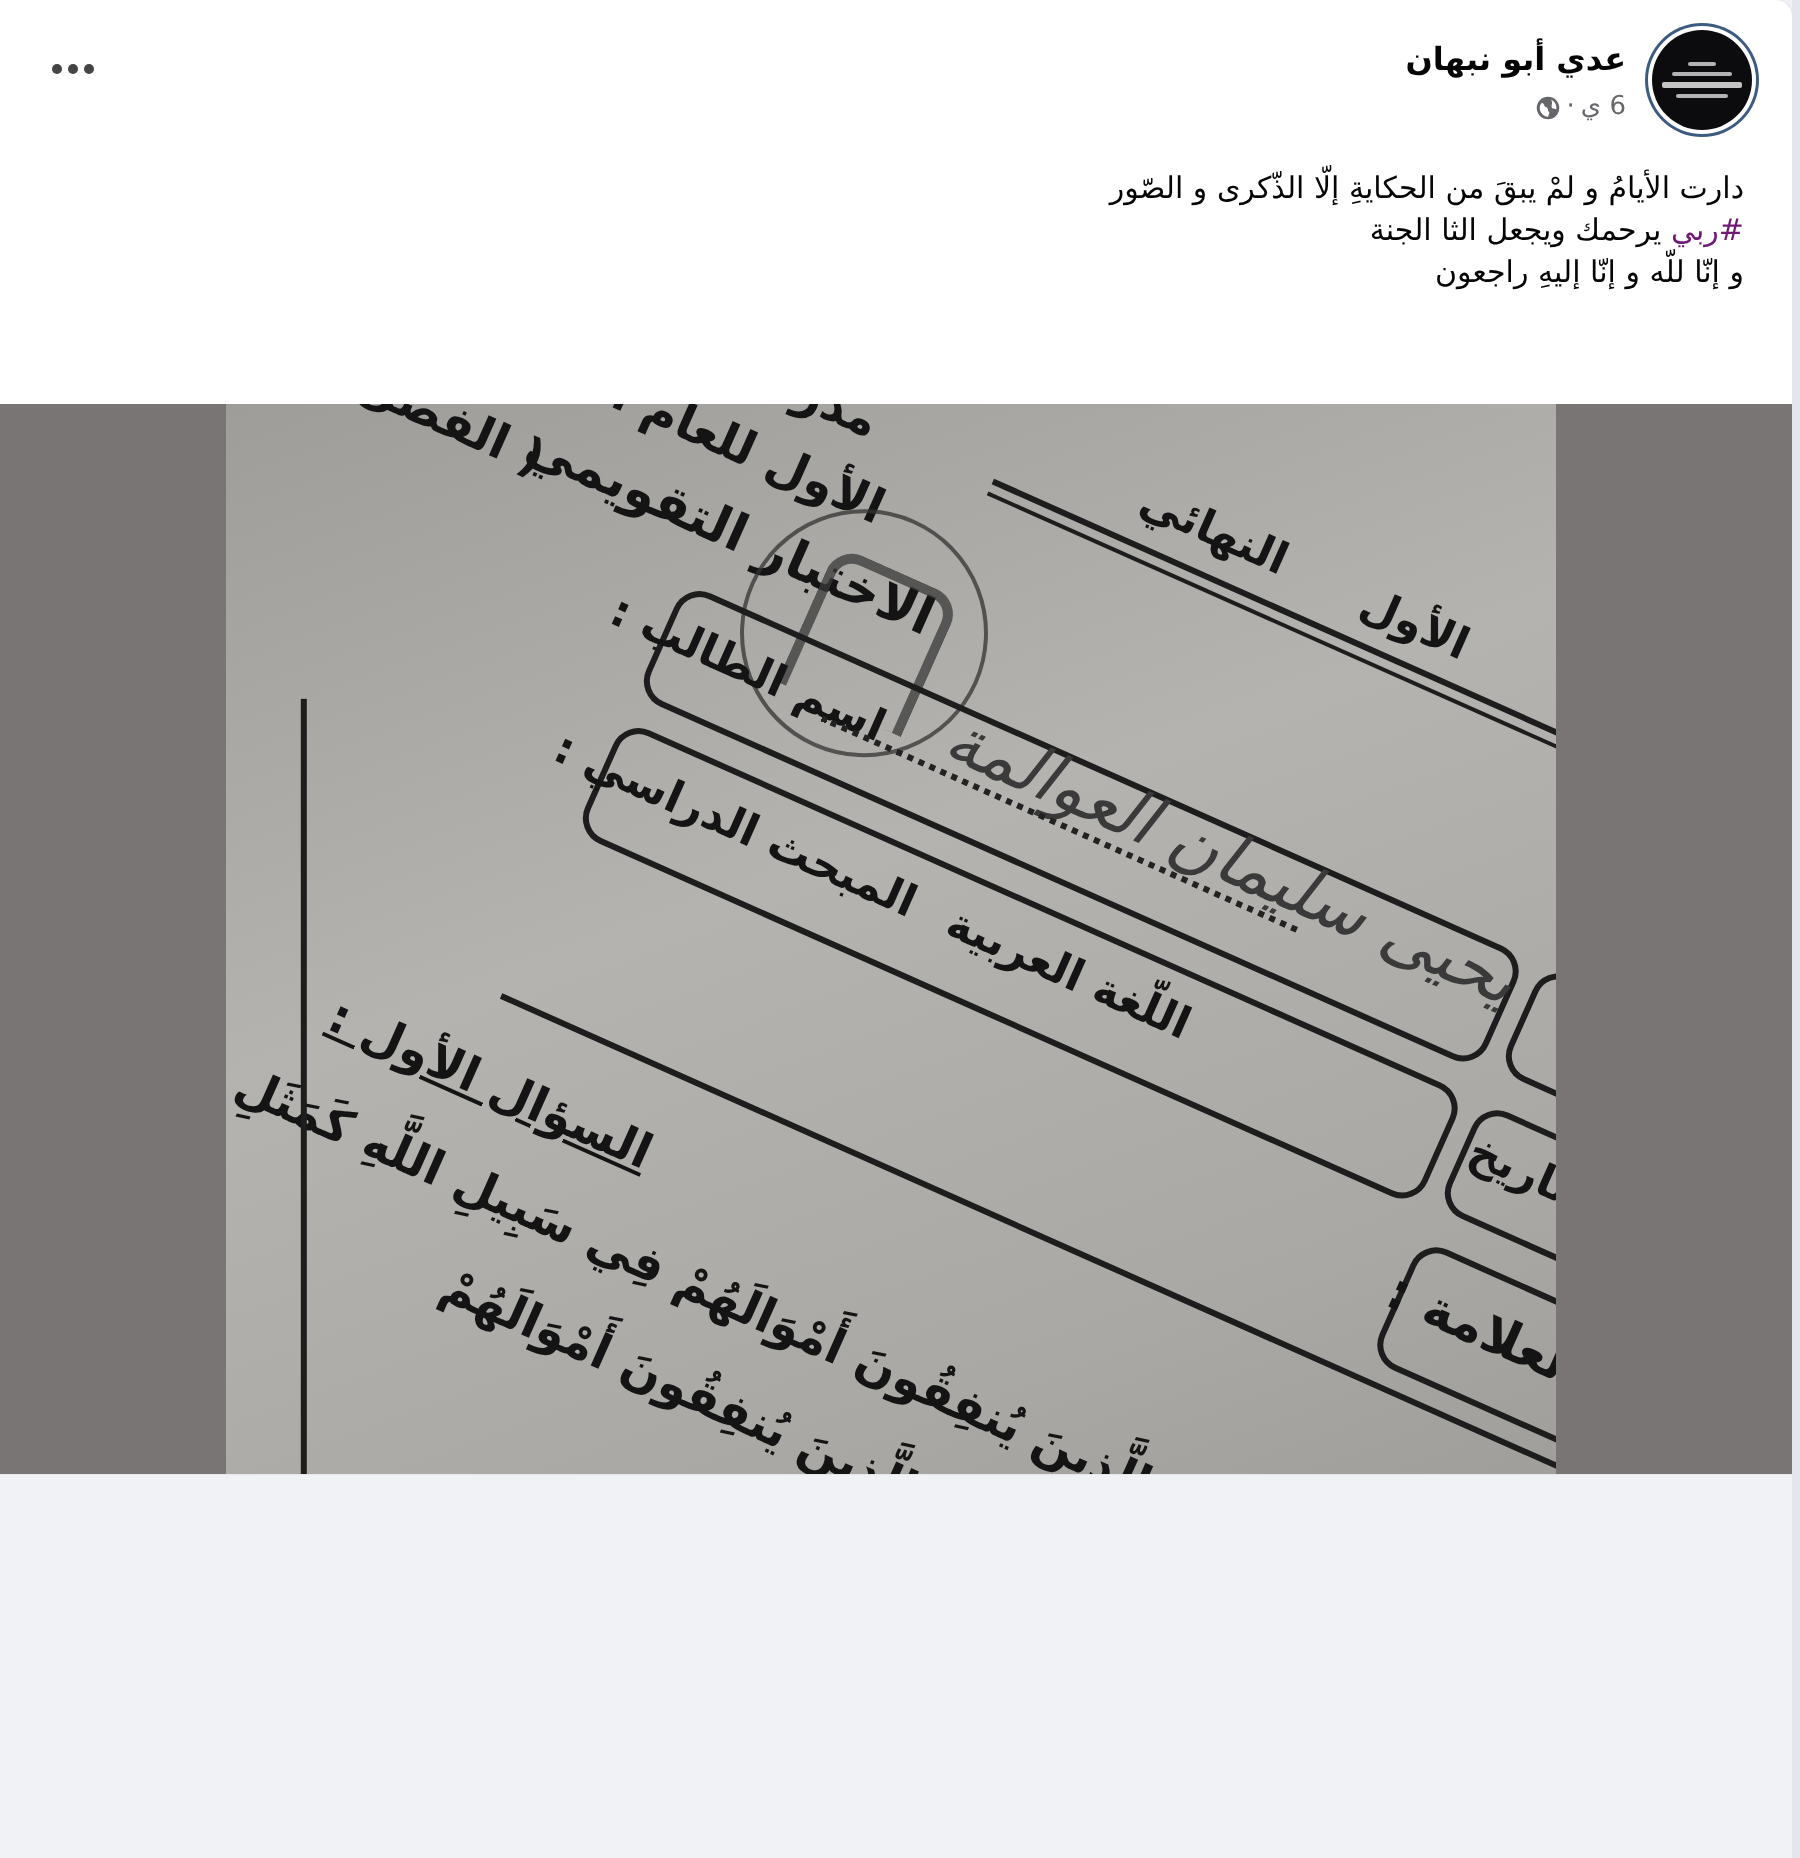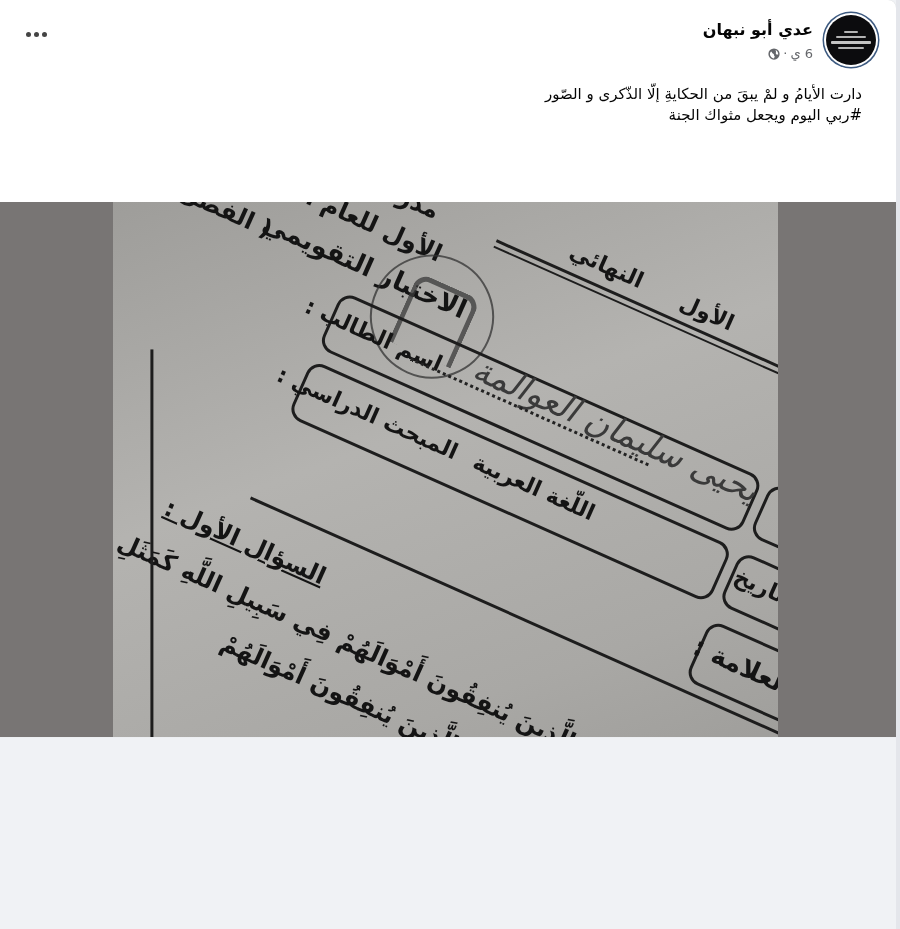--- a/index.html
+++ b/index.html
@@ -29,25 +29,25 @@
   .meta {
     position: absolute; right: 83px; top: 46px; direction: rtl;
     display: flex; align-items: center; gap: 3px; color: #65676b; font-size: 13px;
   }
   .globe { width: 12px; height: 12px; display: inline-block; }
   .more {
     position: absolute; left: 26px; top: 32px; display: flex; gap: 3px; cursor: pointer;
   }
   .more span { width: 5px; height: 5px; border-radius: 50%; background: #444; display: block; }
   .post-text {
-    position: absolute; right: 34px; top: 84px; direction: rtl; text-align: right;
+    position: absolute; right: 24px; top: 84px; direction: rtl; text-align: right;
     font-size: 15px; line-height: 21px; color: #050505;
   }
   .post-text .line { white-space: nowrap; }
-  .hashtag { color: #000000; cursor: pointer; }
+  .hashtag { color: #701a75; cursor: pointer; }
   .photo-wrap {
     position: absolute; left: 0; top: 202px; width: 896px; height: 727px;
     background: #787574;
   }
   .photo {
     position: absolute; left: 113px; top: 0; width: 665px; height: 727px;
     background: linear-gradient(160deg, #9e9d9a 0%, #b4b3b0 35%, #a9a8a5 65%, #93928f 100%);
     overflow: hidden;
   }
   .paper {
@@ -89,21 +89,22 @@
     </div>
     <div class="more">
       <span></span>
       <span></span>
       <span></span>
     </div>
   </div>
 
   <div class="post-text">
     <div class="line">دارت الأيامُ و لمْ يبقَ من الحكايةِ إلّا الذّكرى و الصّور</div>
-    <div class="line"><span class="hashtag">#ربي</span><span> اليوم ويجعل مثواك الجنة</span></div>
+    <div class="line"><span class="hashtag">#ربي</span><span> يرحمك ويجعل الثا الجنة</span></div>
+    <div class="line">و إنّا للّه و إنّا إليهِ راجعون</div>
   </div>
 
   <div class="photo-wrap">
     <div class="photo">
       <div class="paper">
 
         <div class="pline" style="left:300px; top:165px; width:420px;"></div>
         <div class="pline" style="left:300px; top:172px; width:420px; height:1.5px;"></div>
 
         <div class="ptxt" style="right:545px; top:150px; font-size:24px;">مدرسة الجيزة الثا</div>

